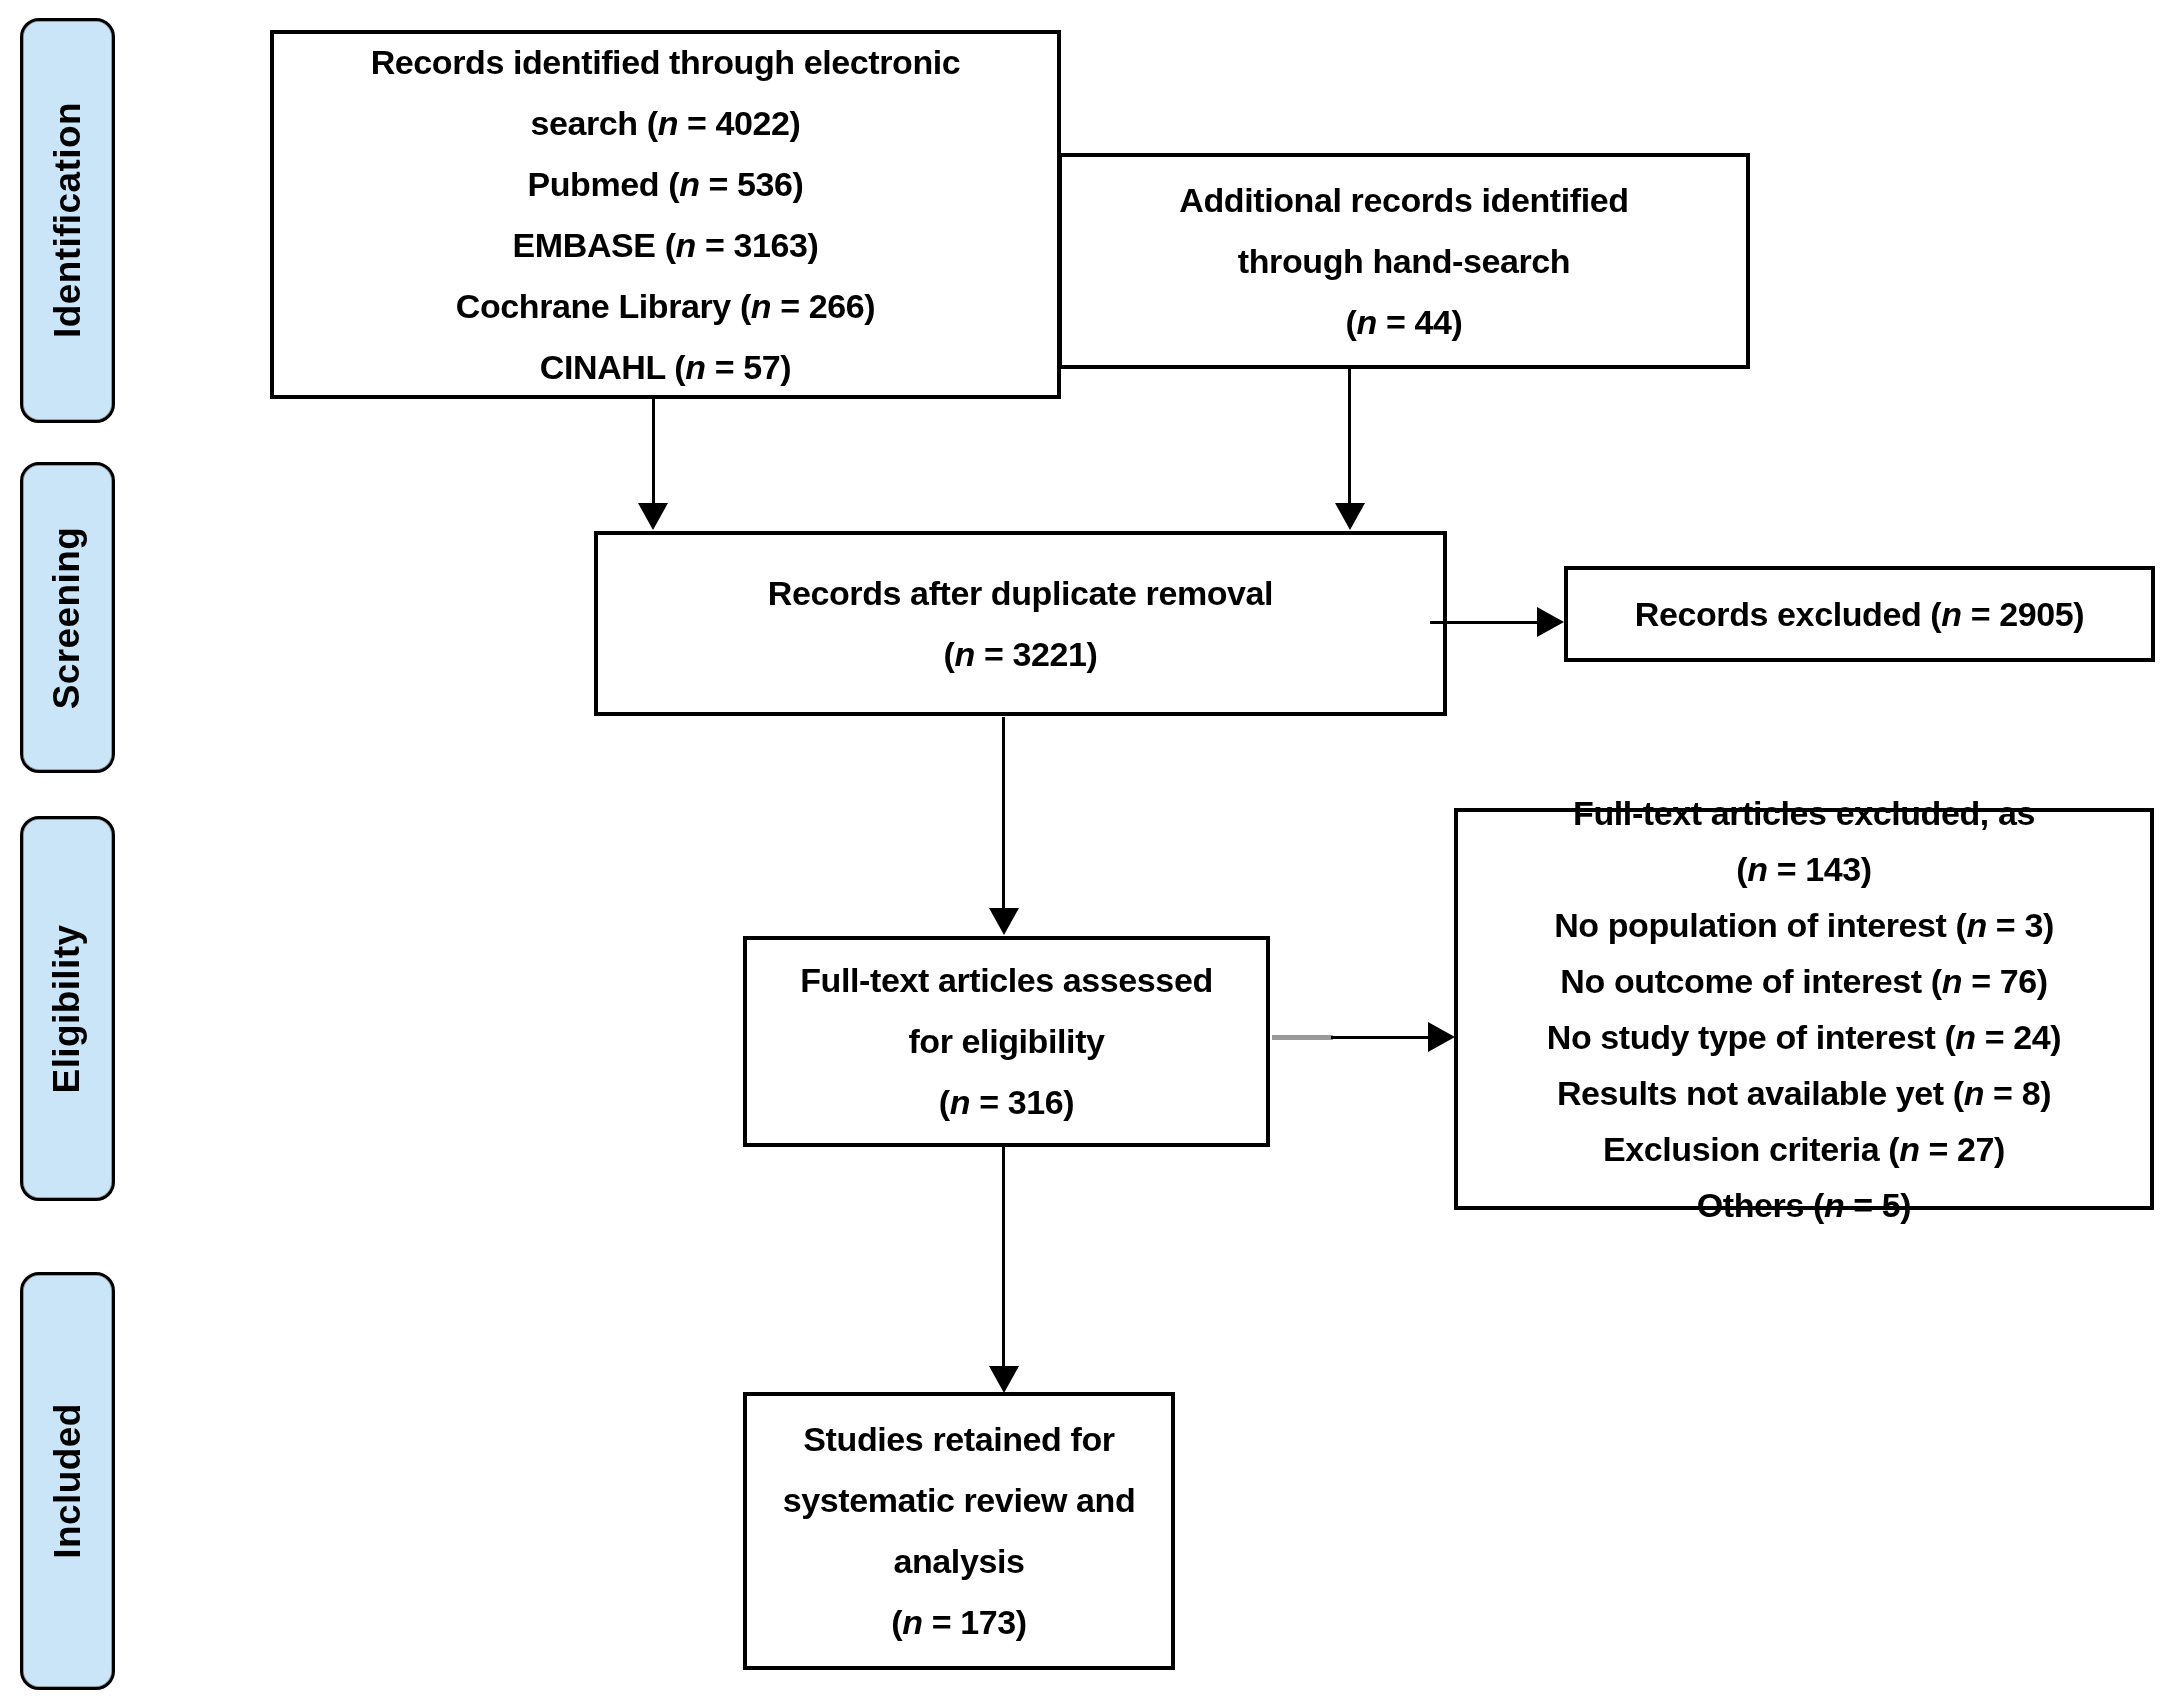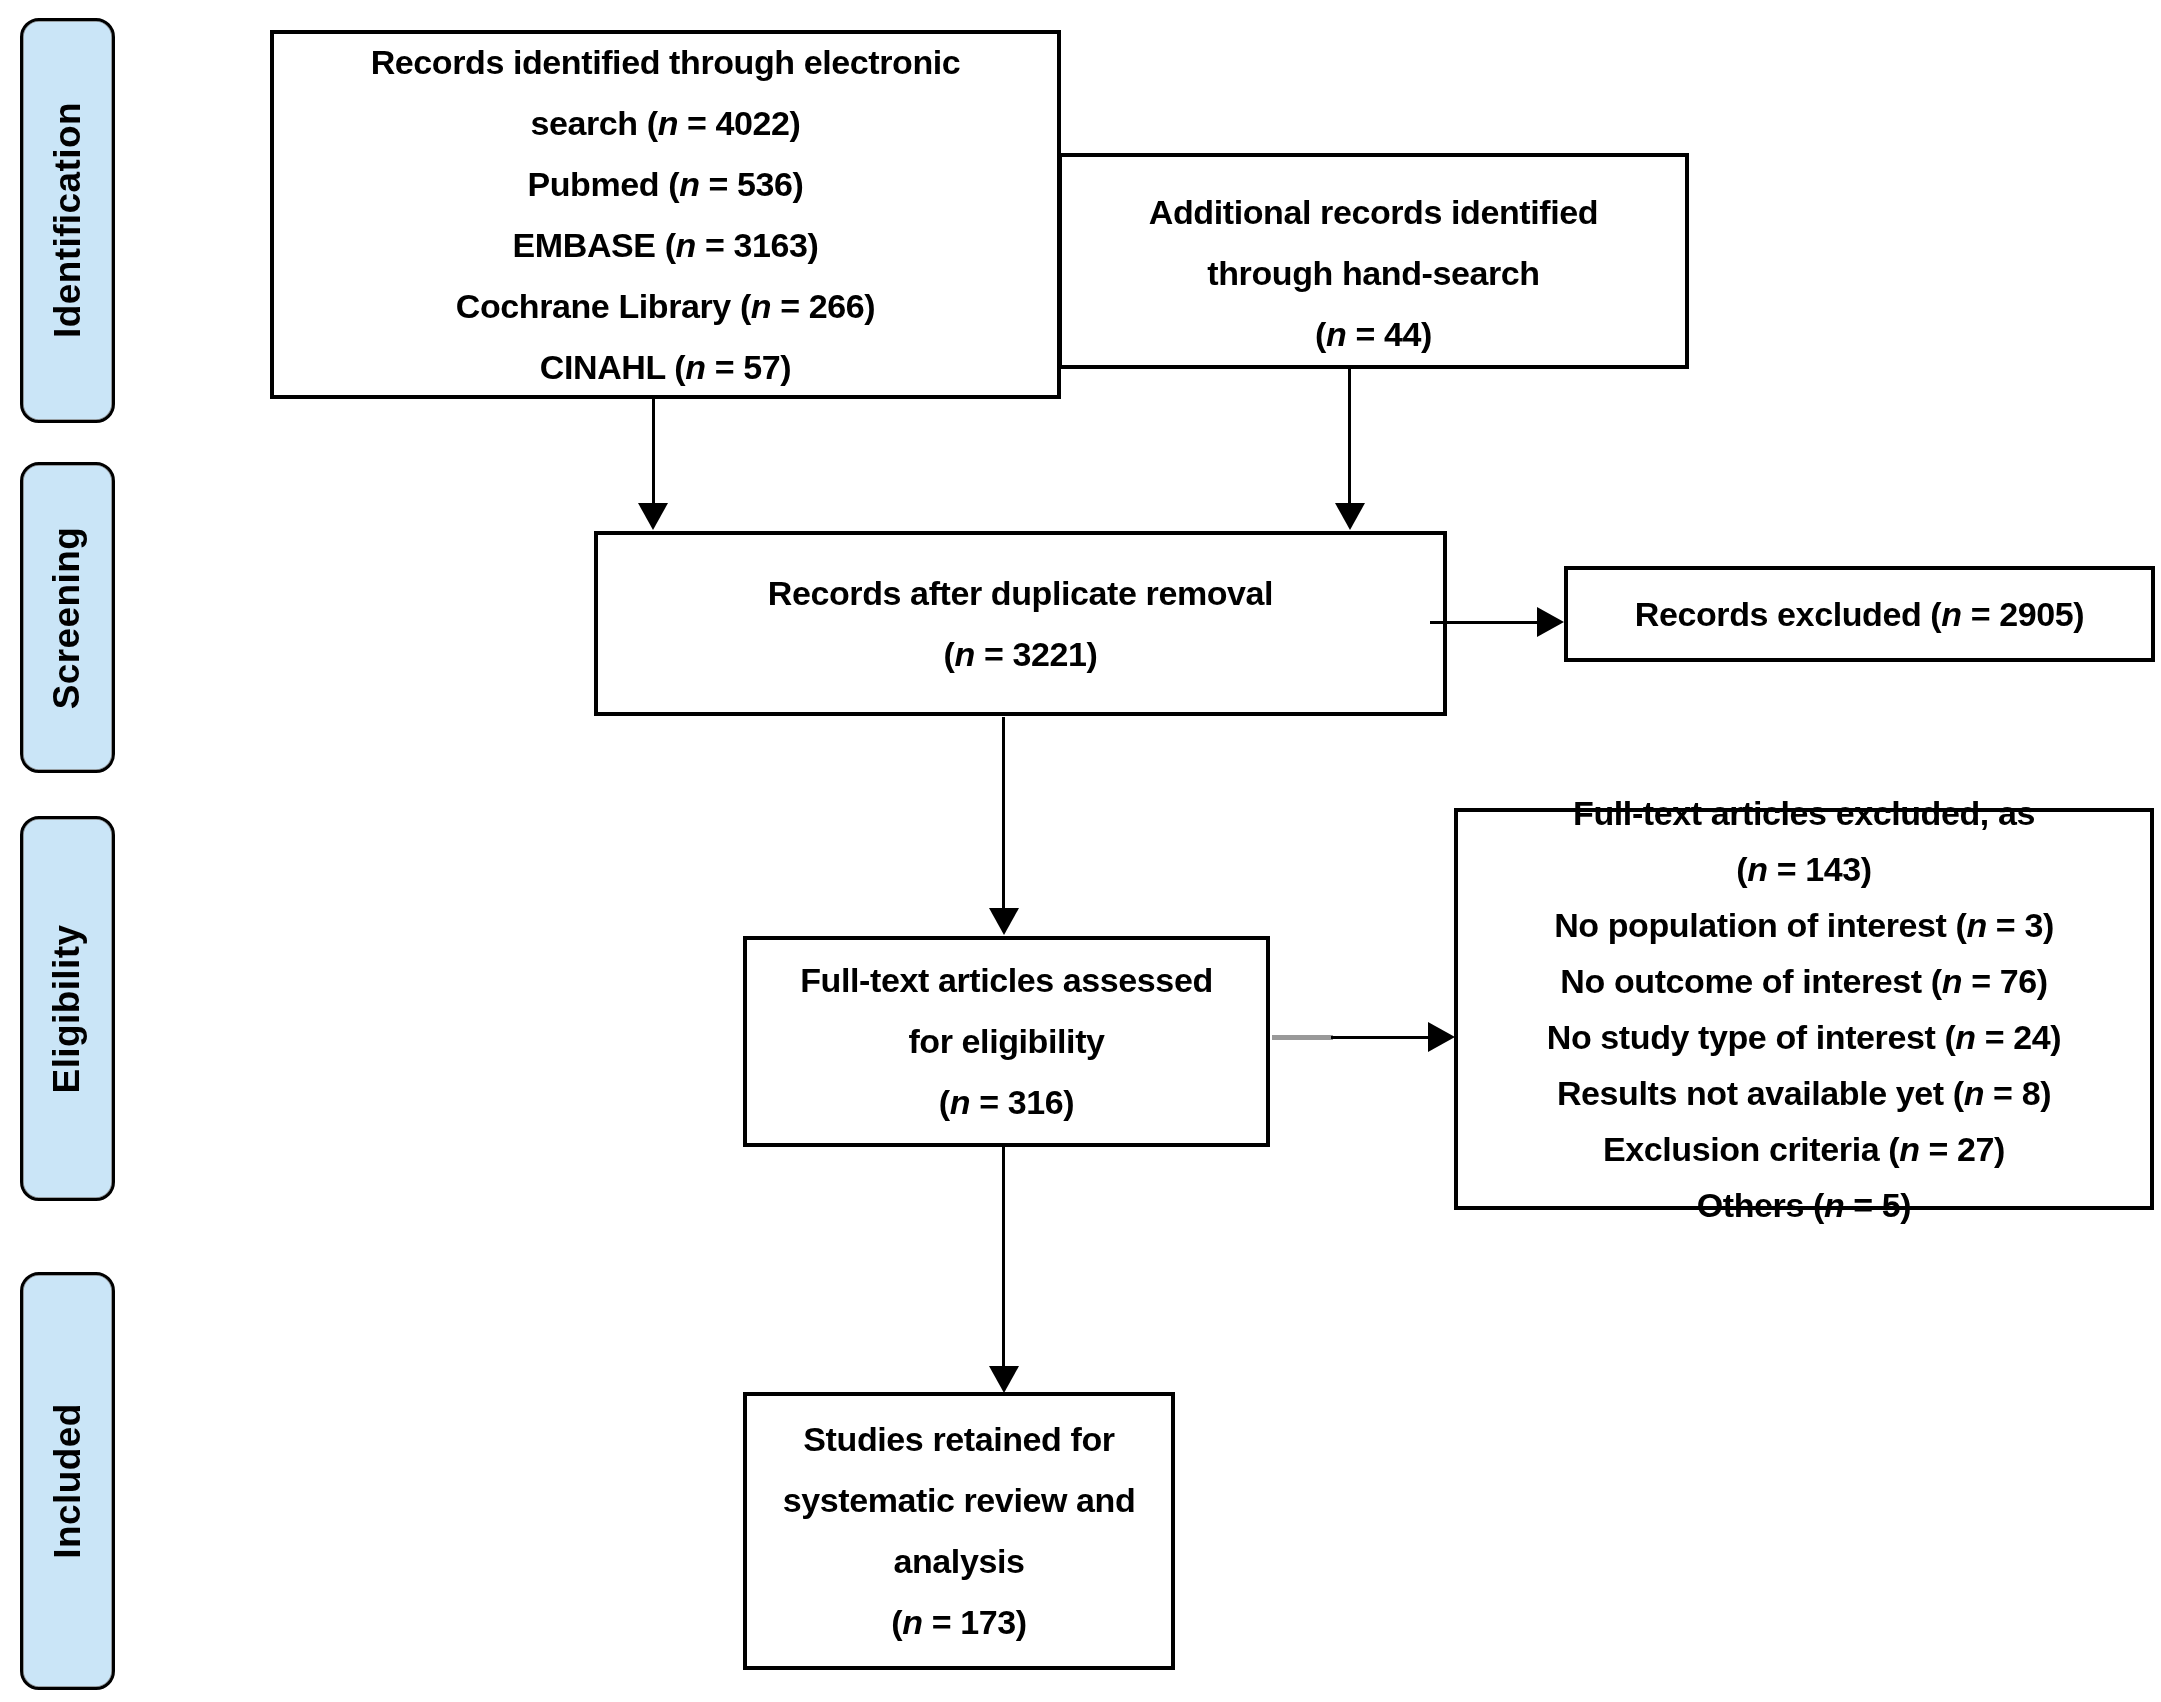--- a/index.html
+++ b/index.html
@@ -91,21 +91,21 @@
 
   <div class="box" style="left:252px;top:30px;width:791px;height:369px;margin-left:18px;">
     <div class="bline fmt-n">Records identified through electronic</div>
     <div class="bline fmt-n">search (<i>n</i> = 4022)</div>
     <div class="bline fmt-n">Pubmed (<i>n</i> = 536)</div>
     <div class="bline fmt-n">EMBASE (<i>n</i> = 3163)</div>
     <div class="bline fmt-n">Cochrane Library (<i>n</i> = 266)</div>
     <div class="bline fmt-n">CINAHL (<i>n</i> = 57)</div>
   </div>
 
-  <div class="box" style="left:1058px;top:153px;width:631px;height:216px;justify-content:flex-end;">
+  <div class="box" style="left:1058px;top:153px;width:692px;height:216px;">
     <div class="bline fmt-n">Additional records identified</div>
     <div class="bline fmt-n">through hand-search</div>
     <div class="bline fmt-n">(<i>n</i> = 44)</div>
   </div>
 
   <div class="box" style="left:594px;top:531px;width:853px;height:185px;">
     <div class="bline fmt-n">Records after duplicate removal</div>
     <div class="bline fmt-n">(<i>n</i> = 3221)</div>
   </div>
 

